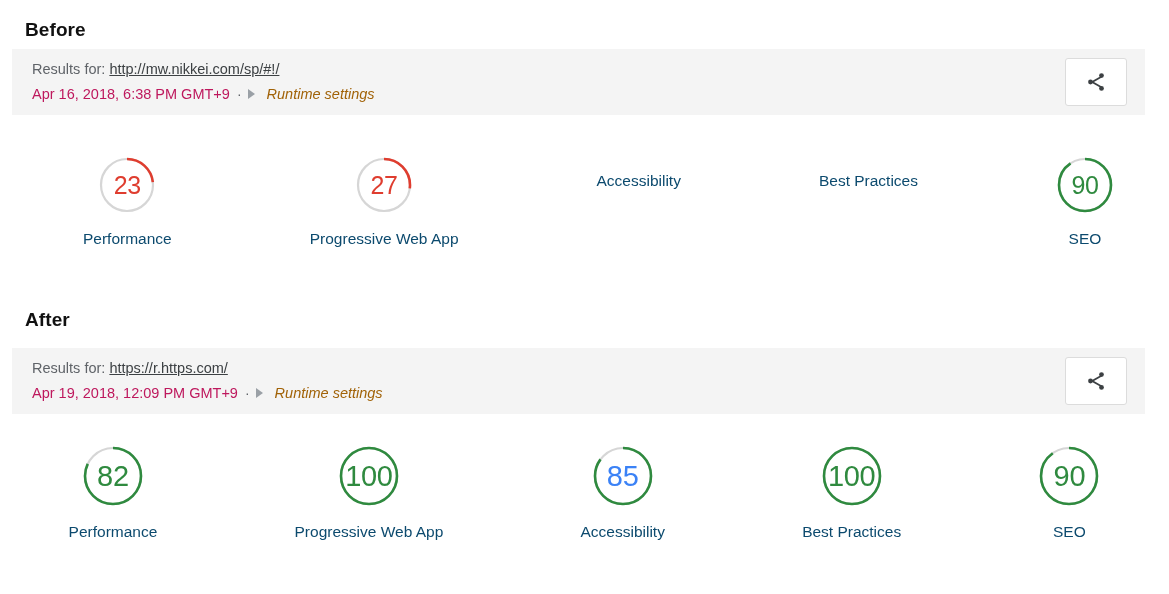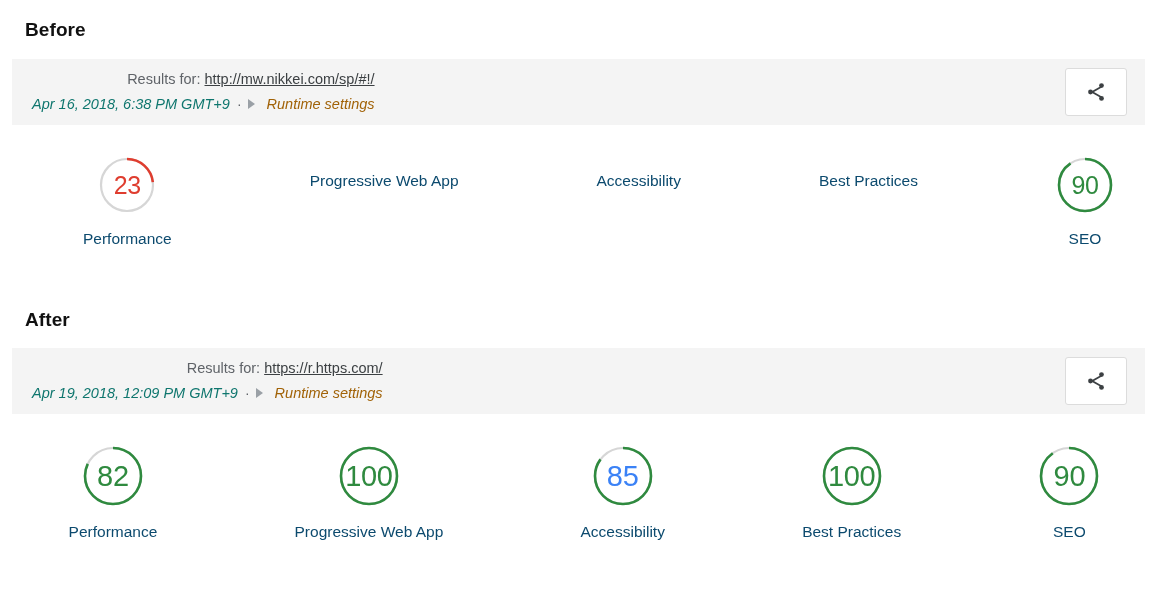--- a/index.html
+++ b/index.html
@@ -12,21 +12,20 @@
     overflow: hidden;
     font-family: "Liberation Sans", "DejaVu Sans", sans-serif;
     -webkit-font-smoothing: antialiased;
   }
 
   .page {
     position: relative;
     width: 1169px;
     height: 594px;
     background: #ffffff;
-    text-align: right;
   }
 
   
   .section-heading {
     font-size: 19px;
     font-weight: 700;
     color: #111111;
     letter-spacing: 0.1px;
     line-height: 1;
   }
@@ -64,21 +63,21 @@
 
   .timestamp-line {
     display: flex;
     align-items: center;
     font-size: 14.5px;
     color: #5f6368;
     line-height: 1.45;
     white-space: nowrap;
   }
 
-  .timestamp-text { color: #0f766e; font-style: italic; }
+  .timestamp-text { color: #be185d; }
 
   .dot-sep {
     margin: 0 6px 0 7px;
     color: #5f6368;
     font-size: 14px;
   }
 
   .caret-icon {
     display: inline-block;
     width: 0;
@@ -157,21 +156,21 @@
 </style>
 </head>
 <body>
 
 <div class="page">
 
   <div style="position:absolute; left:0; top:0; width:1169px;">
 
     <div class="section-heading" style="position:absolute; left:25px; top:20px;">Before</div>
 
-    <div class="report-header" style="position: absolute; left: 12px; top: 59px; width: 1133px; height: 66px; background: rgb(244, 244, 244);">
+    <div class="report-header" style="position: absolute; left: 12px; top: 49px; width: 1133px; height: 66px; background: rgb(244, 244, 244);">
 
       <div class="report-meta">
         <div class="results-line">
           <span class="results-label">Results for:</span>
           <span class="results-url">http://mw.nikkei.com/sp/#!/</span>
         </div>
         <div class="timestamp-line">
           <span class="timestamp-text">Apr 16, 2018, 6:38 PM GMT+9</span>
           <span class="dot-sep">·</span>
           <span class="caret-icon"></span>
@@ -199,20 +198,27 @@
           <svg width="58" height="58" viewBox="0 0 58 58">
             <circle cx="29" cy="29" r="26" fill="none" stroke="#d6d6d6" stroke-width="2.2"></circle>
             <circle class="gauge-arc" cx="29" cy="29" r="26" fill="none" stroke-width="2.6" stroke-linecap="butt" transform="rotate(-90 29 29)" stroke="#df3d2f" stroke-dasharray="37.57344813693393 125.78936984973532" stroke-dashoffset="0"></circle>
           </svg>
           <div class="gauge-value" style="color: rgb(223, 61, 47);">23</div>
         </div>
         <div class="score-label">Performance</div>
       </div>
 
       <div class="score-cell">
+        <div class="gauge">
+          <svg width="58" height="58" viewBox="0 0 58 58">
+            <circle cx="29" cy="29" r="26" fill="none" stroke="#d6d6d6" stroke-width="2.2"></circle>
+            <circle class="gauge-arc" cx="29" cy="29" r="26" fill="none" stroke-width="2.6" stroke-linecap="butt" transform="rotate(-90 29 29)" stroke="#df3d2f" stroke-dasharray="44.1079608564007 119.25485713026856" stroke-dashoffset="0"></circle>
+          </svg>
+          <div class="gauge-value" style="color: rgb(223, 61, 47);">27</div>
+        </div>
         <div class="score-label">Progressive Web App</div>
       </div>
 
       <div class="score-cell">
         <div class="score-label">Accessibility</div>
       </div>
 
       <div class="score-cell">
         <div class="score-label">Best Practices</div>
       </div>

